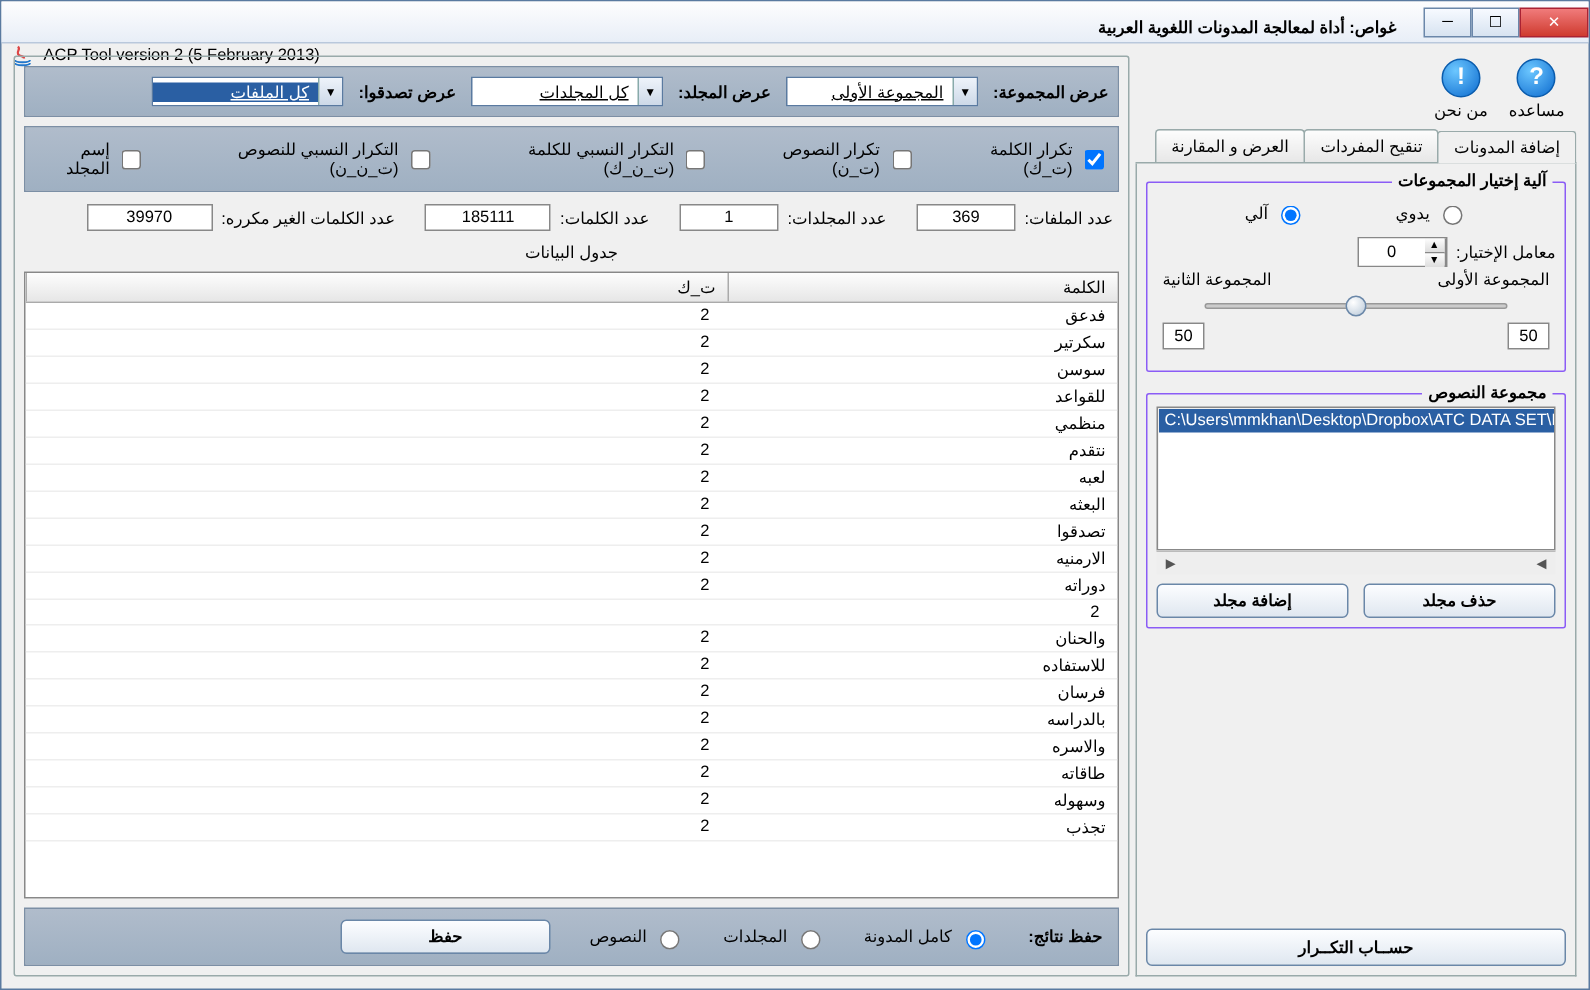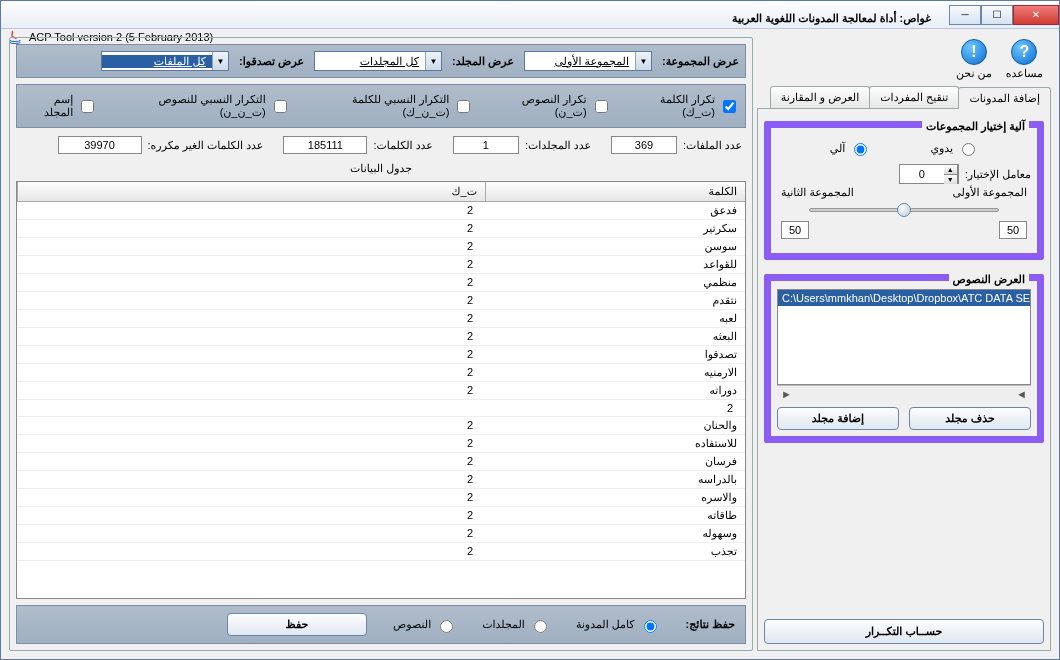--- a/index.html
+++ b/index.html
@@ -14,21 +14,21 @@
   .win-btn.close { background: linear-gradient(#f07b7b,#cf3b2f); color: #fff; width: 46px; border-color: #a23; }
   .content { flex: 1; padding: 8px; display: flex; gap: 4px; direction: rtl; }
   .right-panel { width: 294px; display: flex; flex-direction: column; }
   .help-row { display: flex; gap: 14px; justify-content: flex-start; padding: 2px 8px 4px; direction: rtl; }
   .help-item { display: flex; flex-direction: column; align-items: center; gap: 2px; cursor: pointer; }
   .help-icon { width: 26px; height: 26px; border-radius: 50%; background: radial-gradient(circle at 35% 30%, #6cc7ff, #0d6bcf); color: #fff; font-weight: bold; display: flex; align-items: center; justify-content: center; font-size: 16px; border: 1px solid #0a5; border-color:#0a5cad; }
   .tabs { display: flex; border-bottom: 1px solid #9aa; direction: rtl; margin-top: 2px; }
   .tab { padding: 4px 10px; border: 1px solid #9aa; border-bottom: none; background: linear-gradient(#fdfdfd,#e7e7e7); margin-left: -1px; border-radius: 3px 3px 0 0; cursor: pointer; font-weight: normal; }
   .tab.active { background: #f0f0f0; position: relative; top: 1px; }
   .panel-body { border: 1px solid #9aa; border-top: none; flex: 1; padding: 6px; display: flex; flex-direction: column; gap: 8px; }
-  .fieldset { border: 7px solid #8b5cf6; border-radius: 2px; padding: 8px 6px 6px; position: relative; margin-top: 6px; }
+  .fieldset { border: 1px solid #8b5cf6; border-radius: 2px; padding: 8px 6px 6px; position: relative; margin-top: 6px; }
   .fieldset > .legend { position: absolute; top: -8px; right: 8px; background: #f0f0f0; padding: 0 4px; font-weight: bold; }
   .radio-row { display: flex; gap: 60px; justify-content: center; direction: rtl; padding: 4px 0 8px; }
   .spin-row { display: flex; align-items: center; gap: 6px; direction: rtl; justify-content: flex-start; }
   .spinner { display: flex; align-items: center; border: 1px solid #888; background: #fff; height: 20px; }
   .spinner input { width: 44px; border: none; text-align: center; height: 18px; outline: none; }
   .spin-btns { display: flex; flex-direction: column; border-right: 1px solid #888; }
   .spin-btns span { font-size: 7px; line-height: 7px; padding: 1px 3px; background: linear-gradient(#fdfdfd,#ddd); border-bottom: 1px solid #888; cursor: pointer; }
   .spin-btns span:last-child { border-bottom: none; }
   .slider-zone { padding: 2px 4px; }
   .slider-labels { display: flex; justify-content: space-between; direction: rtl; margin-bottom: 2px; }
@@ -152,21 +152,21 @@
                 <div class="slider-rail"></div>
                 <div class="slider-thumb"></div>
               </div>
               <div class="slider-val right">50</div>
               <div class="slider-val left">50</div>
             </div>
           </div>
         </div>
 
         <div class="fieldset">
-          <div class="legend">العرض النصوص</div>
+          <div class="legend">مجموعة النصوص</div>
           <div class="file-box">
             <div class="file-row">C:\Users\mmkhan\Desktop\Dropbox\ATC DATA SET\N</div>
           </div>
           <div class="hscroll">
               <span>◄</span>
               <span>►</span>
             </div>
           <div class="btn-row">
             <div class="btn">حذف مجلد</div>
             <div class="btn">إضافة مجلد</div>

